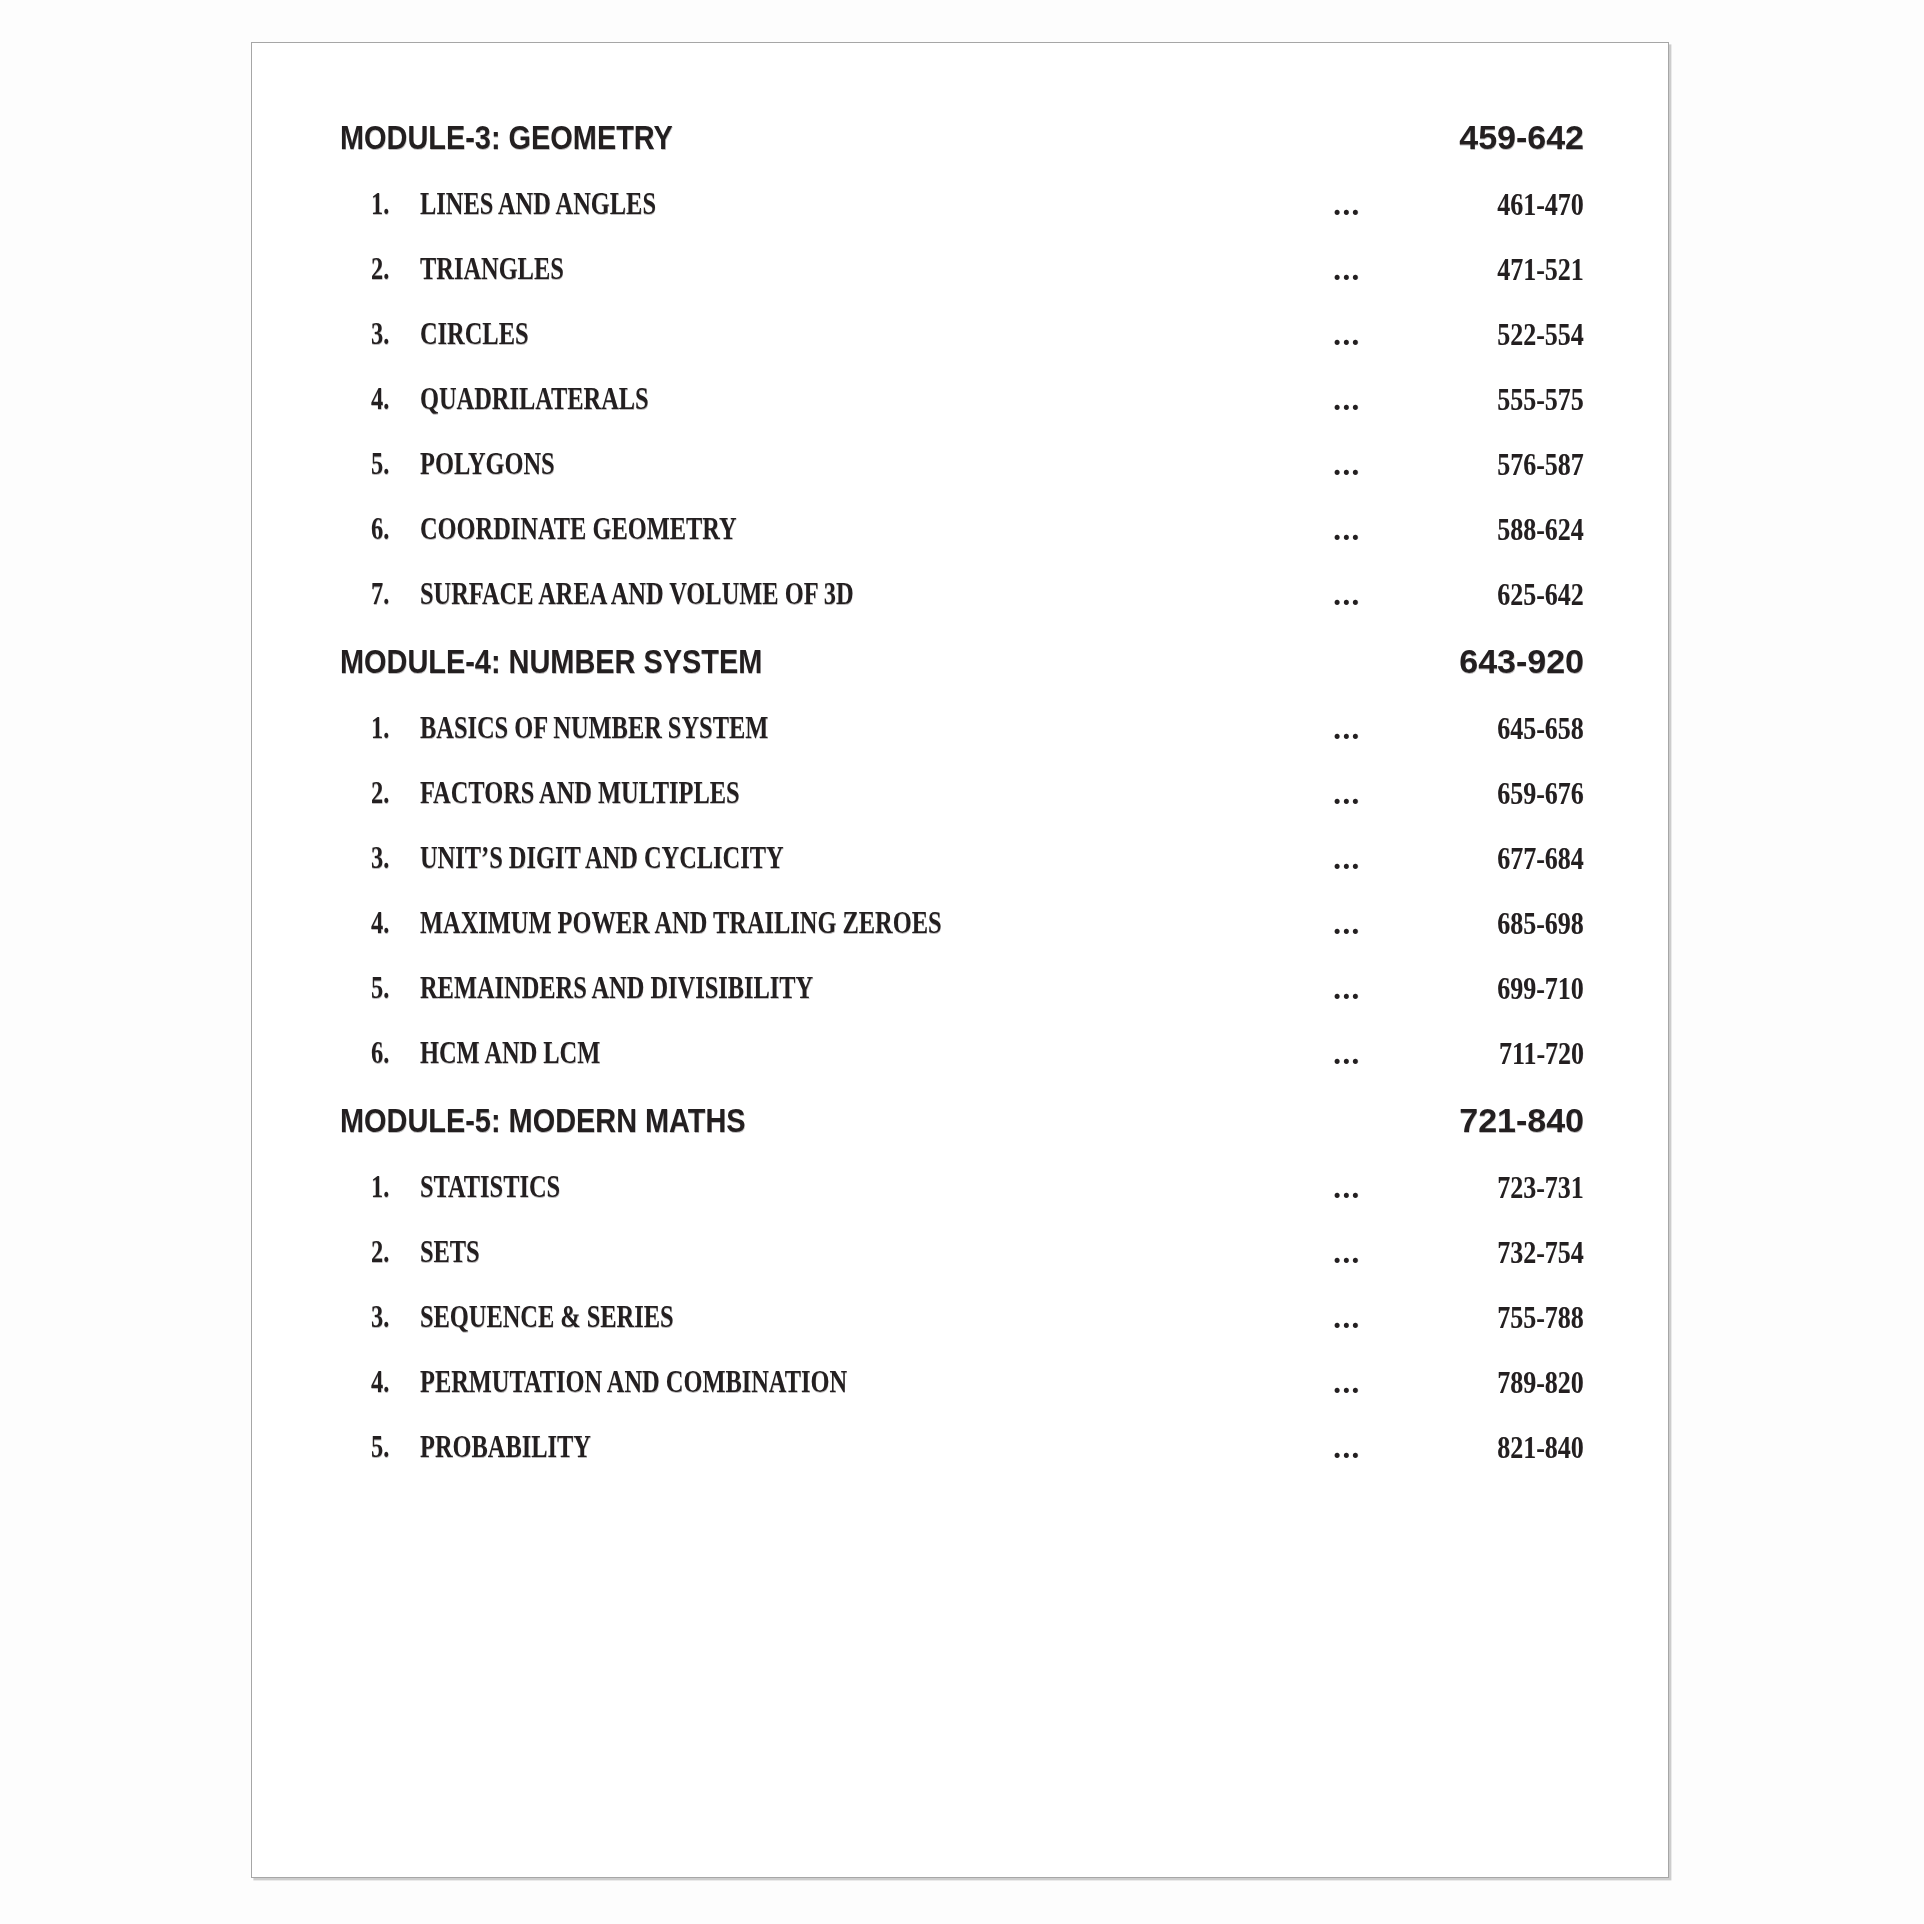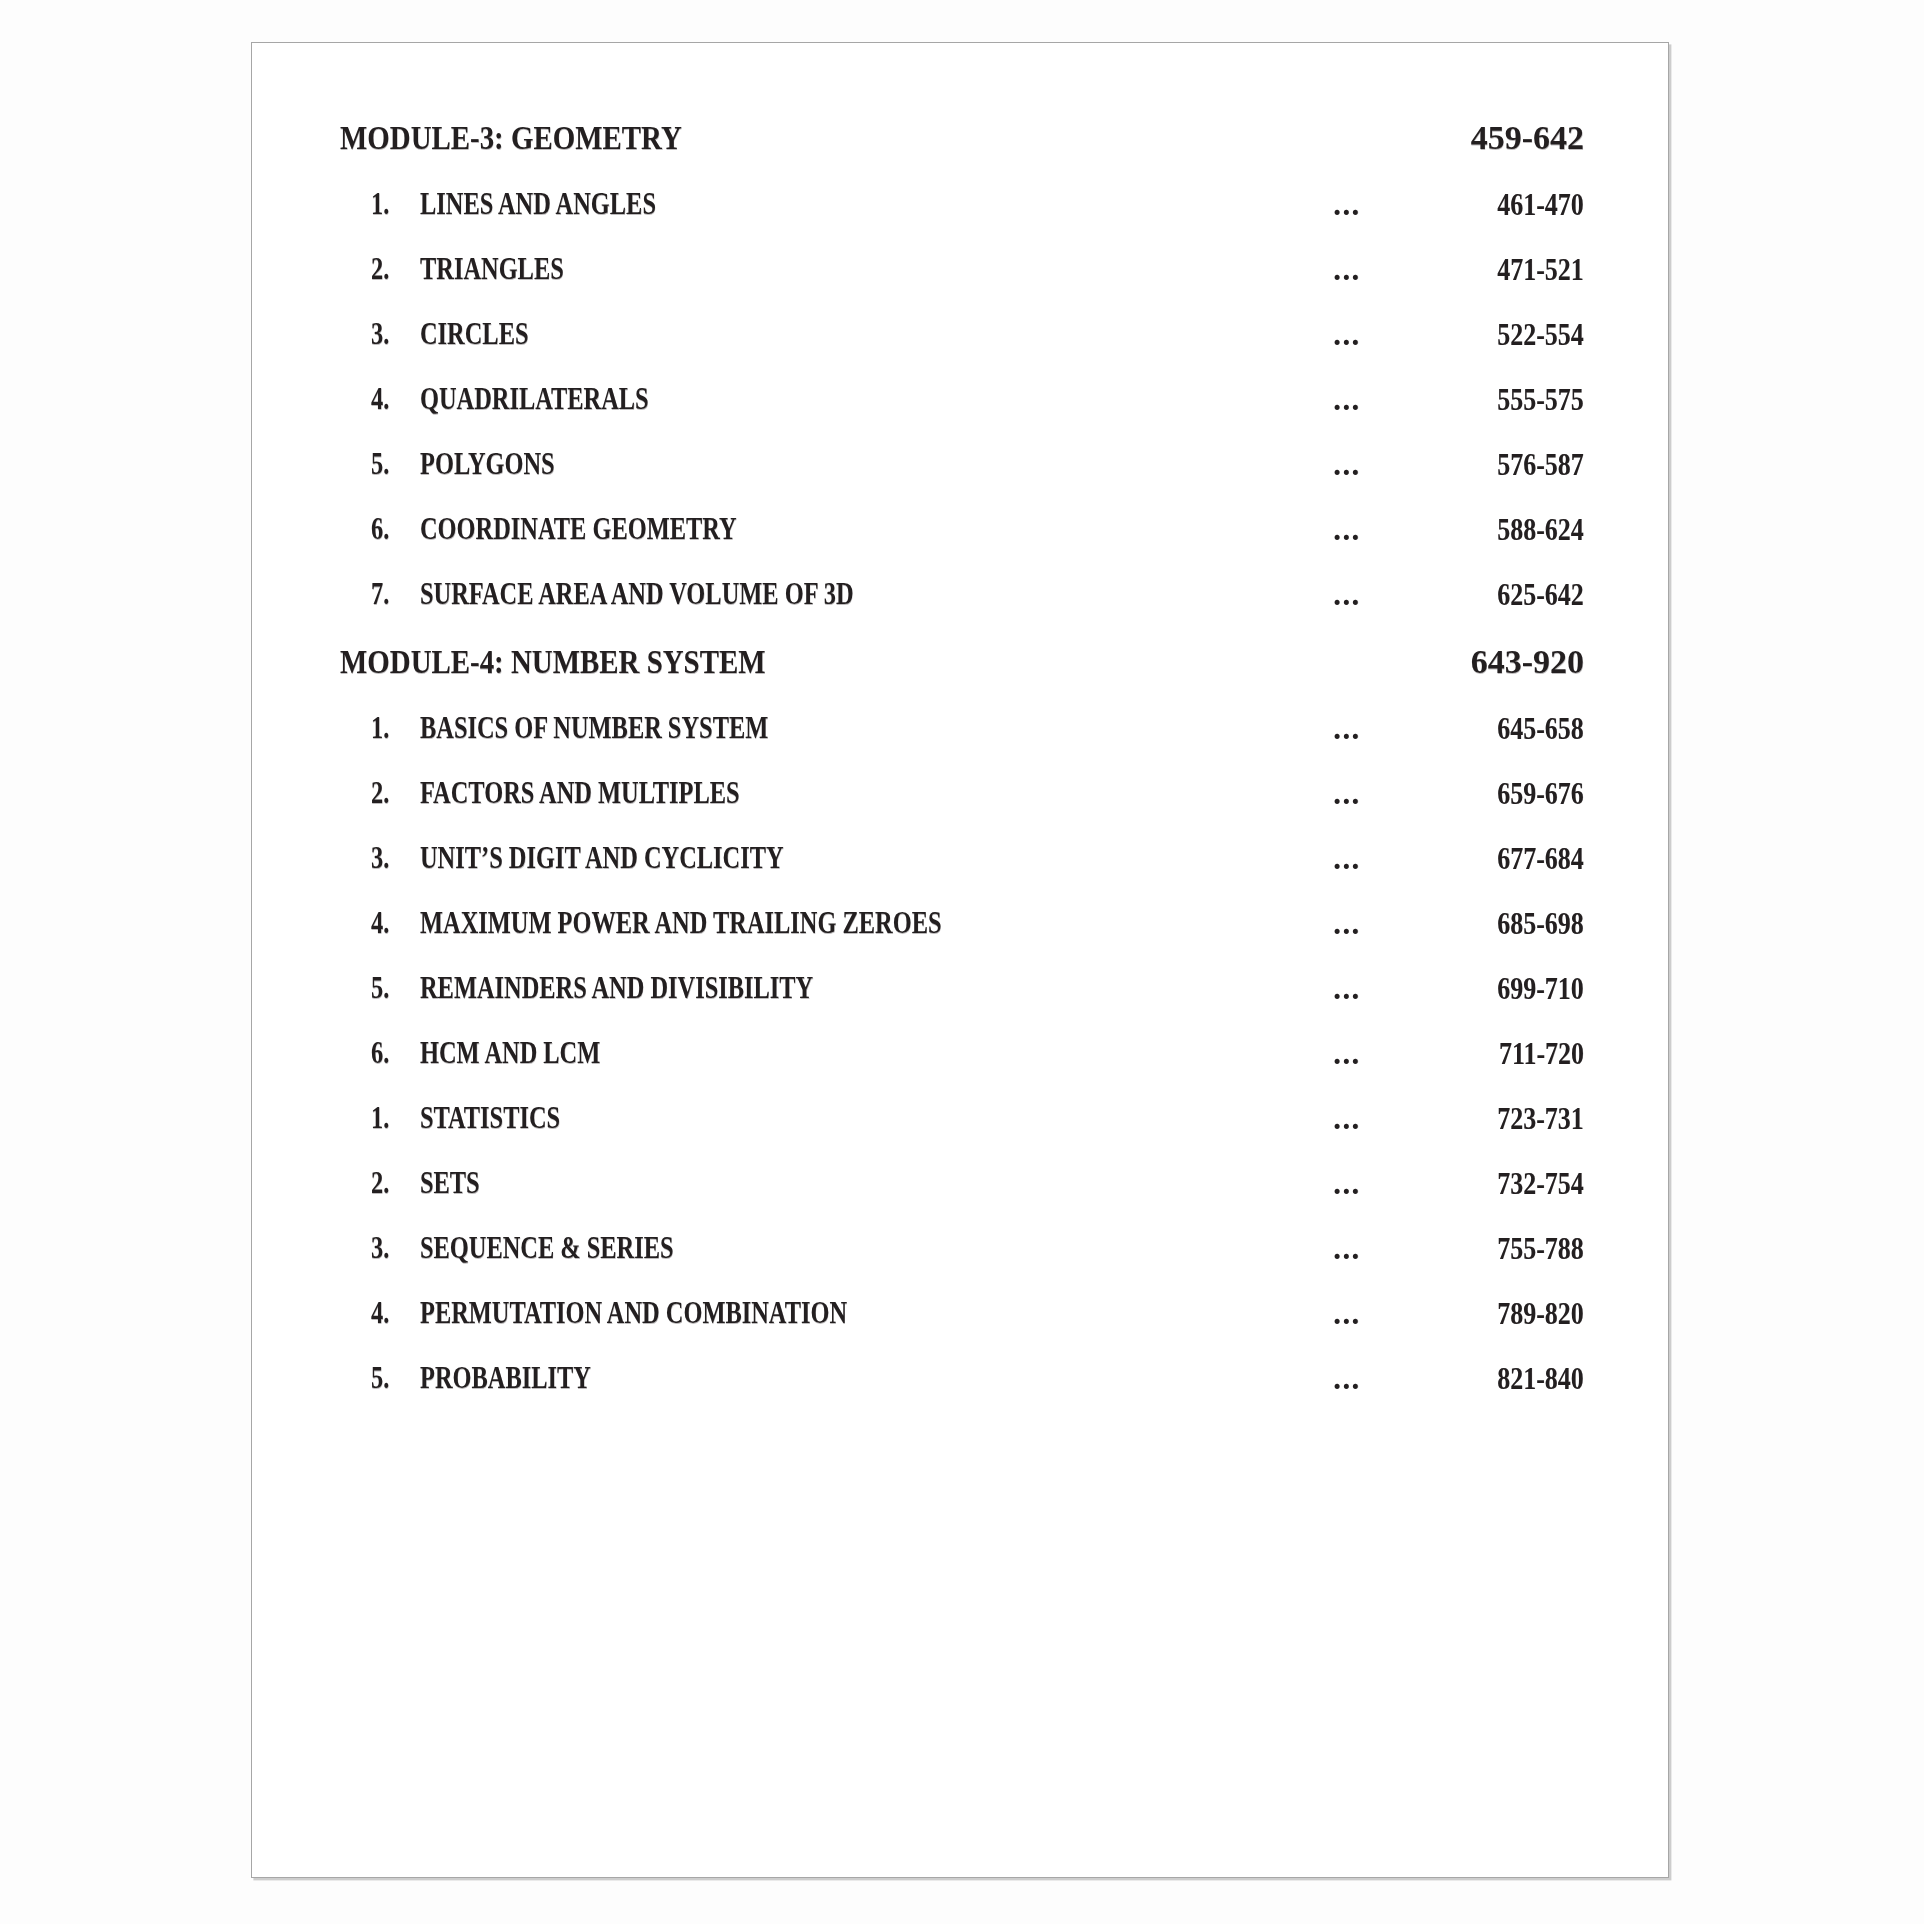--- a/index.html
+++ b/index.html
@@ -26,21 +26,21 @@
     position: absolute;
     left: 0; top: 0; right: 0;
     padding: 60px 84px 0 88px;
     color: #231f20;
   }
   .module-heading {
     height: 69px;
     display: flex;
     align-items: center;
     justify-content: space-between;
-    font-family: Liberation Serif, serif;
+    font-family: Liberation Sans, sans-serif;
     font-weight: bold;
     font-size: 34px;
     letter-spacing: 0px;
     white-space: nowrap;
     text-shadow: 0.4px 0.6px 0.6px rgba(35,31,32,0.30);
   }
   .module-title {
     transform: scaleX(0.85);
     transform-origin: left center;
   }
@@ -173,20 +173,24 @@
     <span class="item-title">REMAINDERS AND DIVISIBILITY</span>
     <span class="item-dots">...</span>
     <span class="item-pages">699-710</span>
   </div>
       <div class="toc-item">
     <span class="item-no">6.</span>
     <span class="item-title">HCM AND LCM</span>
     <span class="item-dots">...</span>
     <span class="item-pages">711-720</span>
   </div>
+      <div class="module-heading">
+    <span class="module-title">MODULE-5: MODERN MATHS</span>
+    <span class="module-range">721-840</span>
+  </div>
       <div class="toc-item">
     <span class="item-no">1.</span>
     <span class="item-title">STATISTICS</span>
     <span class="item-dots">...</span>
     <span class="item-pages">723-731</span>
   </div>
       <div class="toc-item">
     <span class="item-no">2.</span>
     <span class="item-title">SETS</span>
     <span class="item-dots">...</span>

